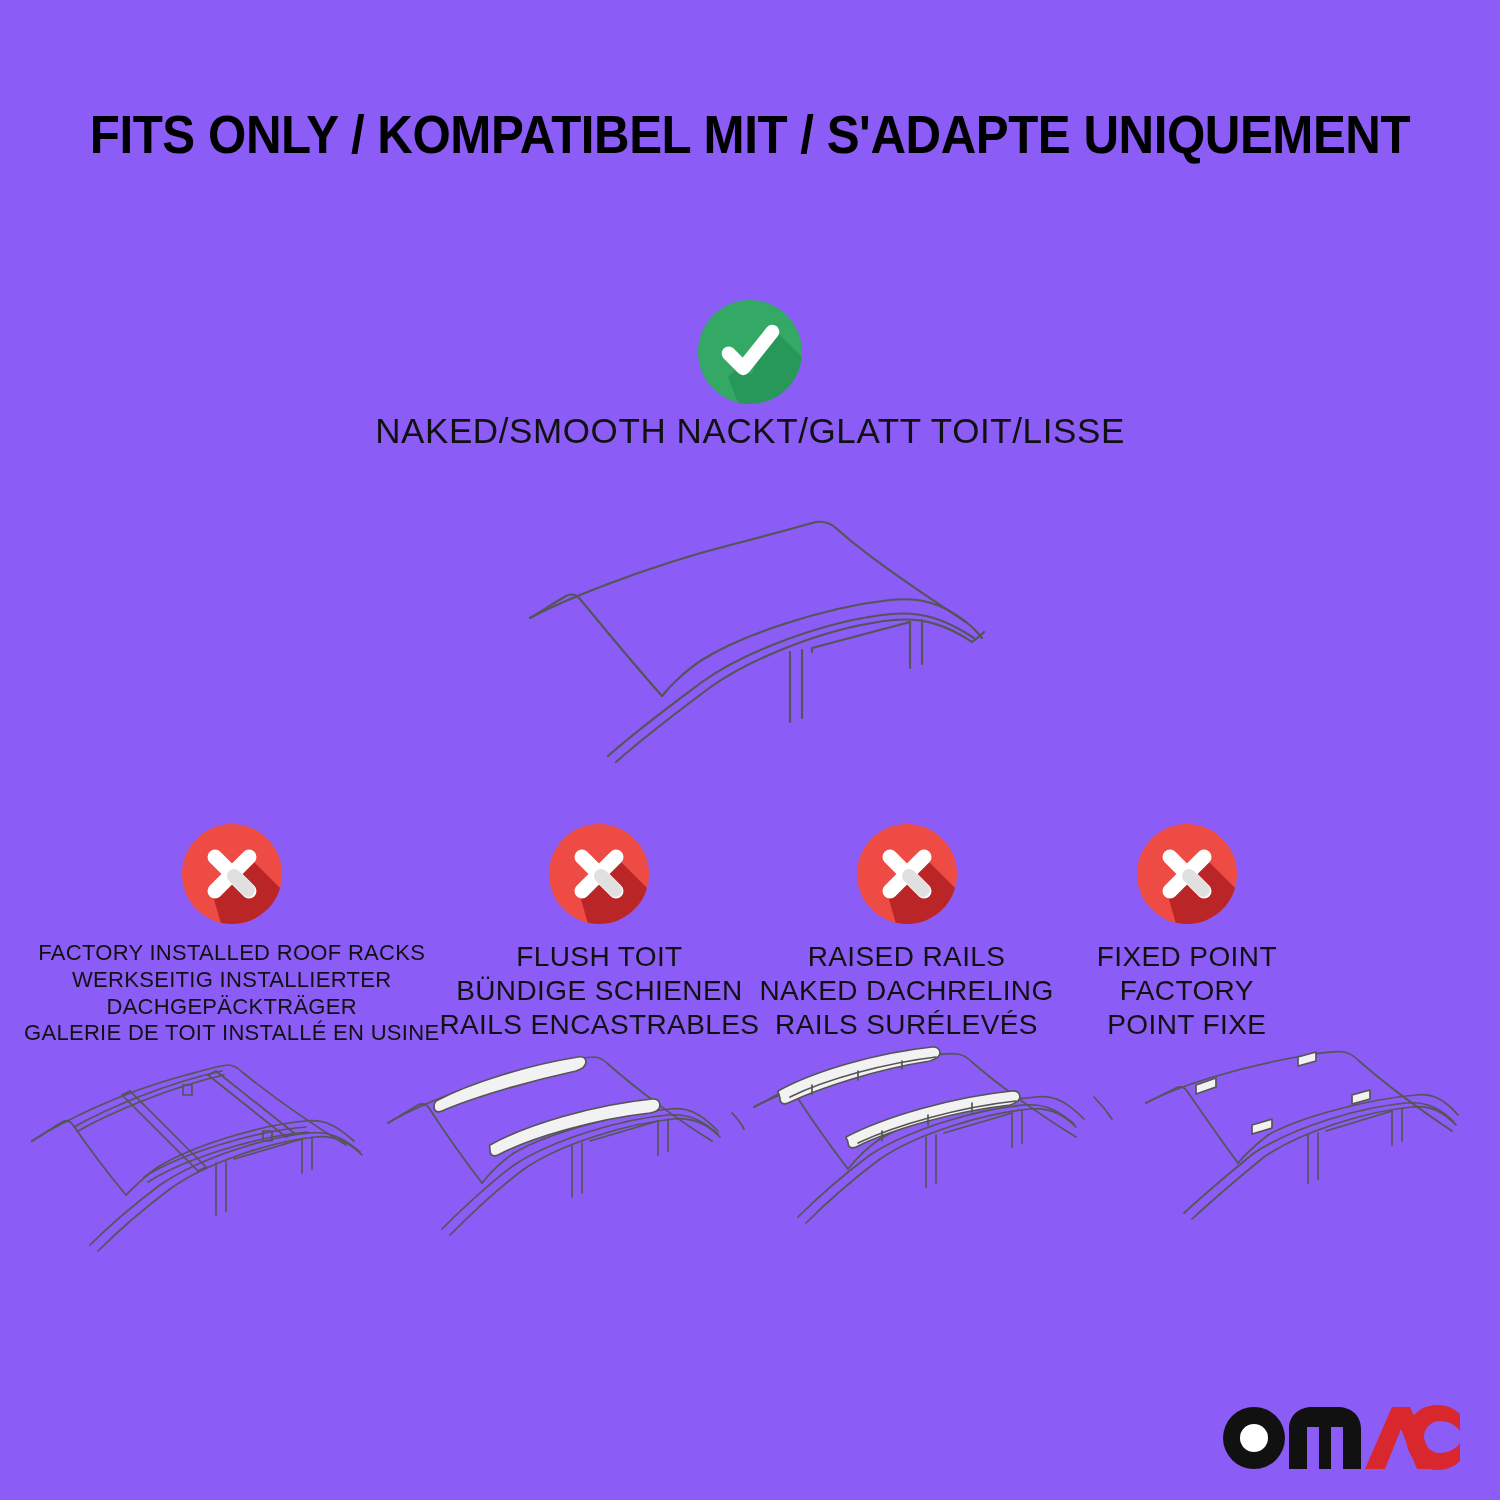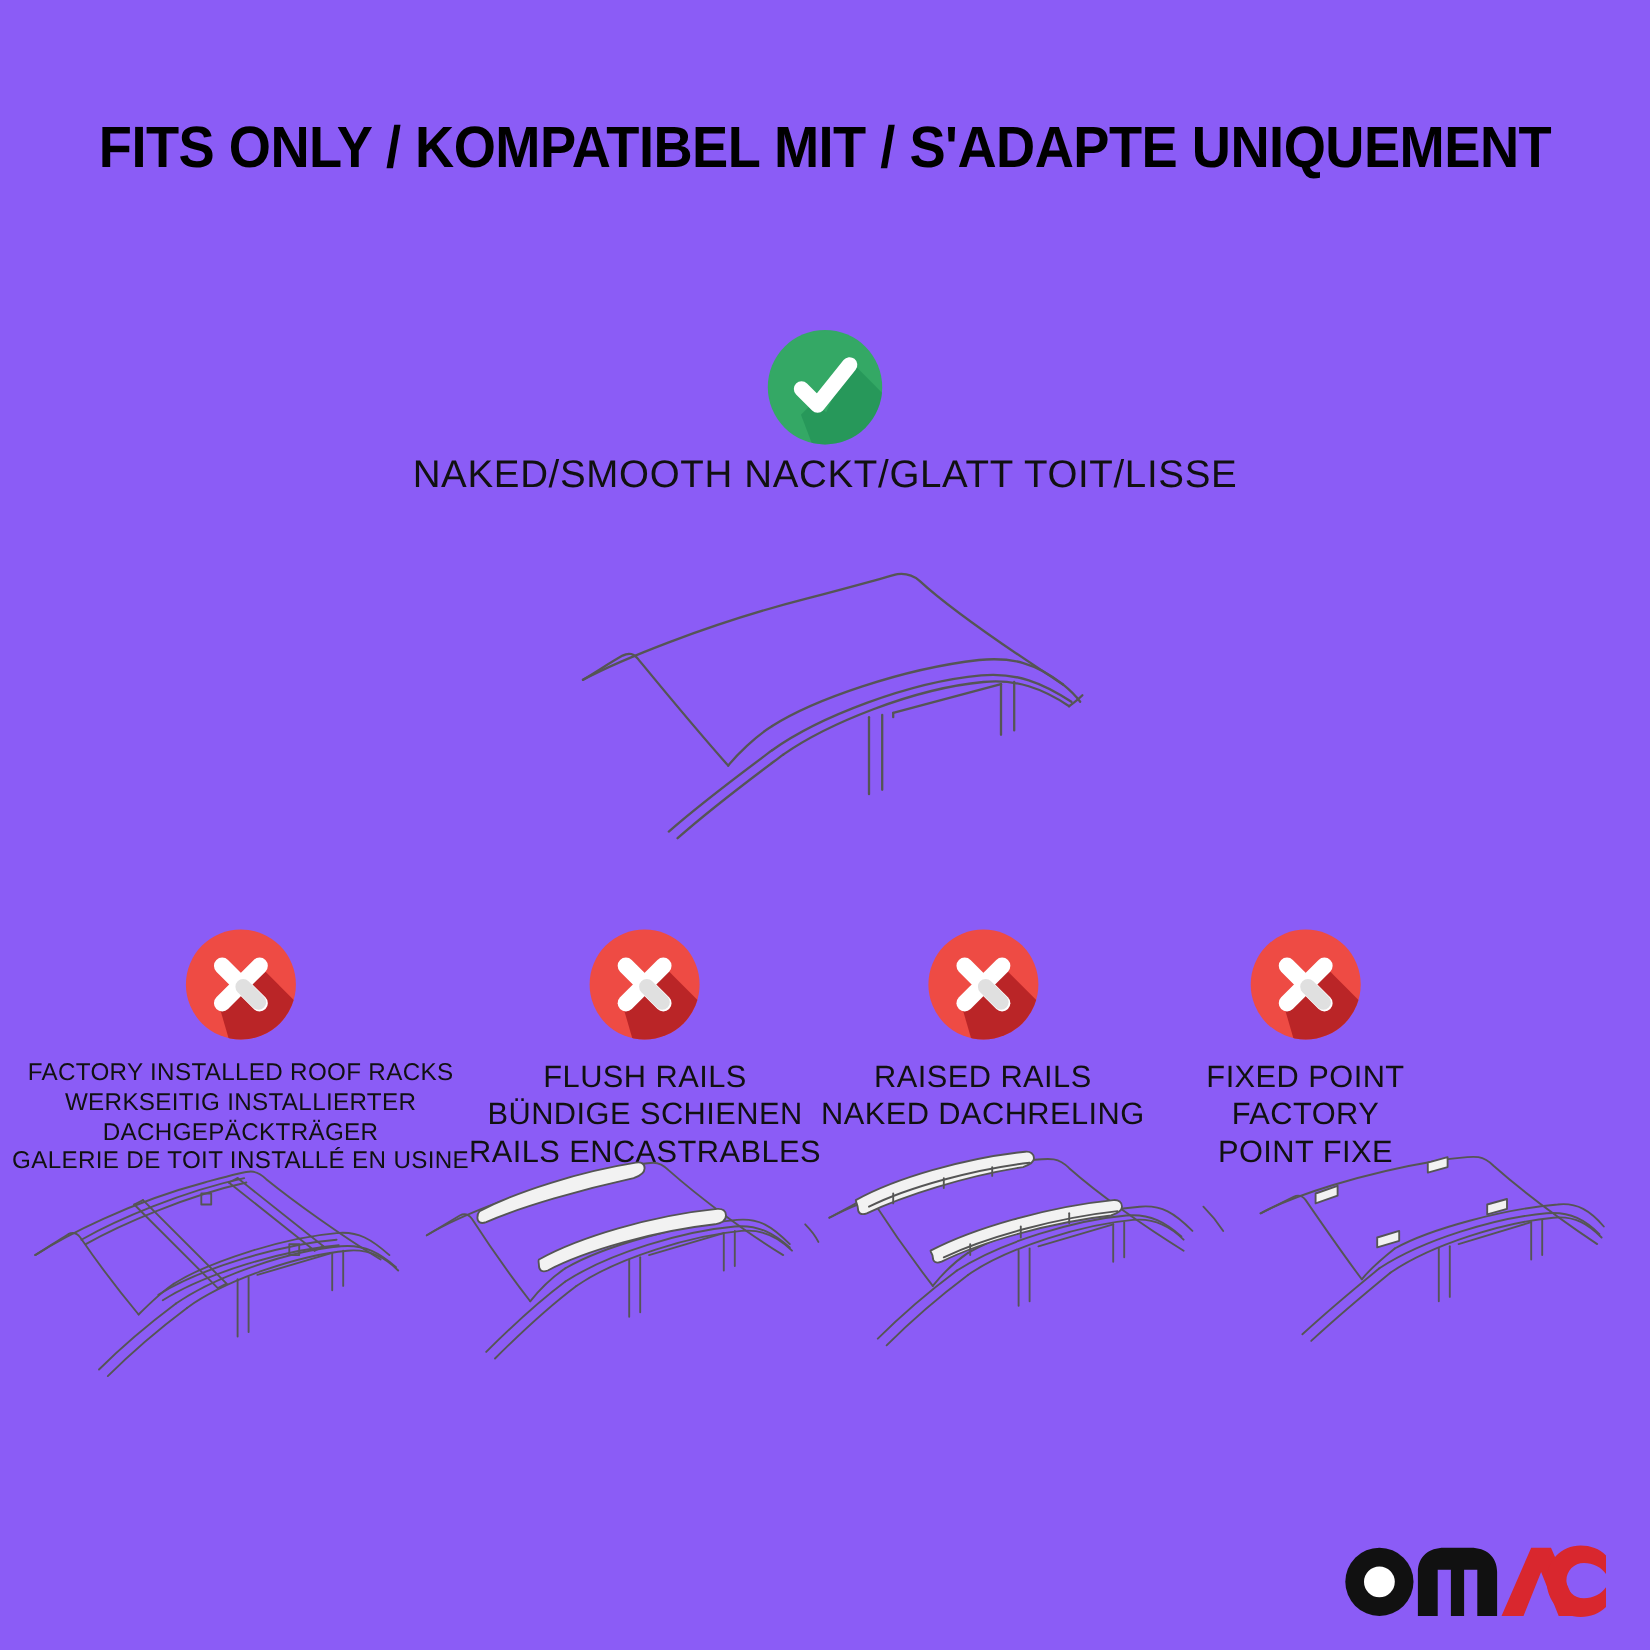--- a/index.html
+++ b/index.html
@@ -64,27 +64,27 @@
     top: 510px;
     left: 0;
     width: 1500px;
     display: flex;
     justify-content: center;
   }
 
   
   .nofit-row {
     position: absolute;
-    top: 845px;
+    top: 824px;
     left: 0;
     width: 1344px;
     display: flex;
     align-items: flex-start;
     justify-content: space-between;
-    padding: 0 11px;
+    padding: 0 24px;
   }
 
   .nofit-col {
     flex: 1 1 0;
     display: flex;
     flex-direction: column;
     align-items: center;
   }
 
   .nofit-label {
@@ -240,21 +240,21 @@
             <path d="M62,28 L103,69 L103,103 L40,103 L31,72 Z" fill="#B01E22" opacity="0.85"></path>
           </g>
           <g stroke-linecap="round">
             <path d="M33,33 L67,67" stroke="#FFFFFF" stroke-width="15"></path>
             <path d="M67,33 L33,67" stroke="#FFFFFF" stroke-width="15"></path>
             <path d="M52,52 L66,66" stroke="#E0E0E0" stroke-width="14"></path>
           </g>
         </svg>
       </span>
       <div class="nofit-label">
-        <span class="ln">FLUSH RAILS</span>
+        <span class="ln">FLUSH TOIT</span>
         <span class="ln">BÜNDIGE SCHIENEN</span>
         <span class="ln">RAILS ENCASTRABLES</span>
       </div>
     </div>
 
     <div class="nofit-col col-wide">
       <span class="icon-badge">
         <svg width="100" height="100" viewBox="0 0 100 100" aria-hidden="true">
           <defs>
               <clipPath id="clipRed3">
@@ -268,20 +268,21 @@
           <g stroke-linecap="round">
             <path d="M33,33 L67,67" stroke="#FFFFFF" stroke-width="15"></path>
             <path d="M67,33 L33,67" stroke="#FFFFFF" stroke-width="15"></path>
             <path d="M52,52 L66,66" stroke="#E0E0E0" stroke-width="14"></path>
           </g>
         </svg>
       </span>
       <div class="nofit-label">
         <span class="ln">RAISED RAILS</span>
         <span class="ln">NAKED DACHRELING</span>
+        <span class="ln">RAILS SURÉLEVÉS</span>
       </div>
     </div>
 
     <div class="nofit-col col-wide">
       <span class="icon-badge">
         <svg width="100" height="100" viewBox="0 0 100 100" aria-hidden="true">
           <defs>
               <clipPath id="clipRed4">
                 <circle cx="50" cy="50" r="50"></circle>
               </clipPath>

